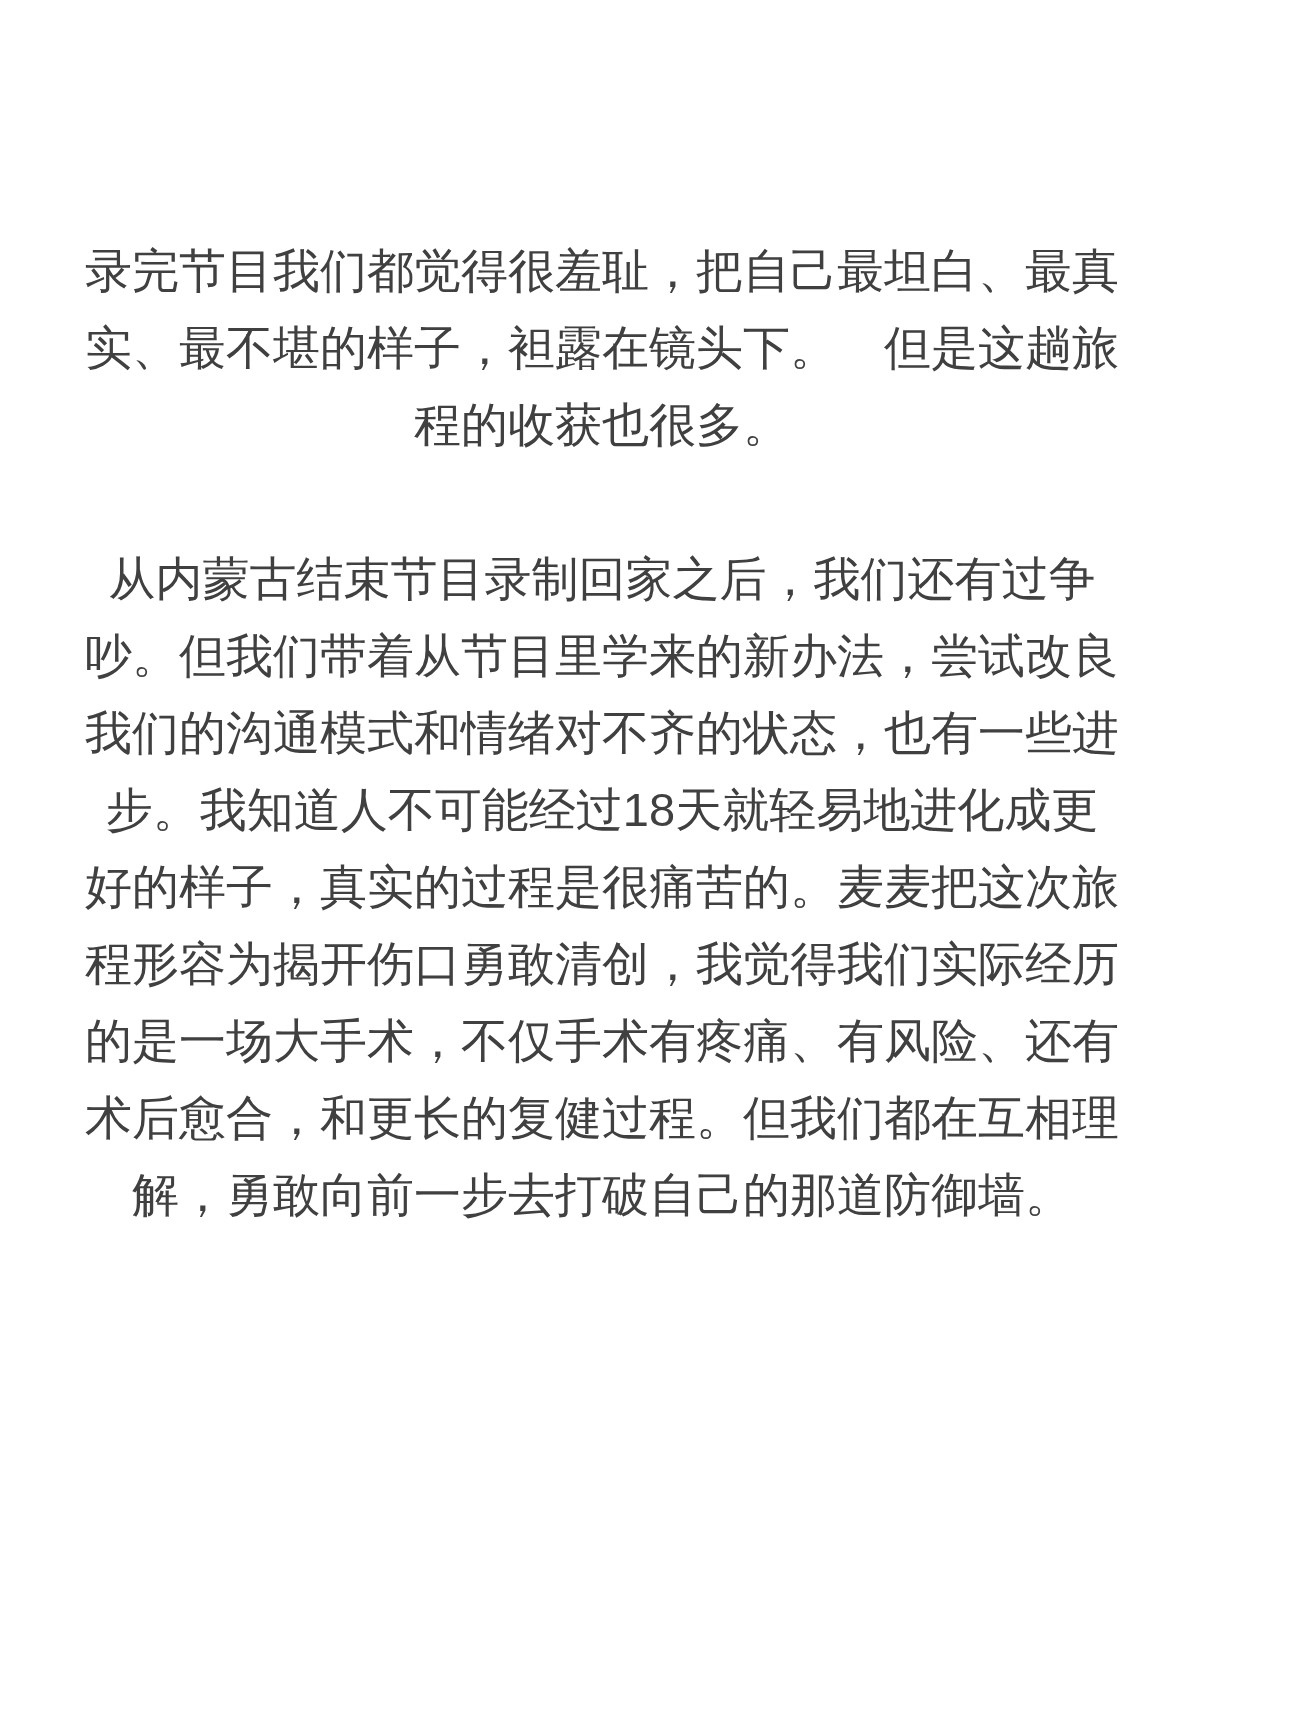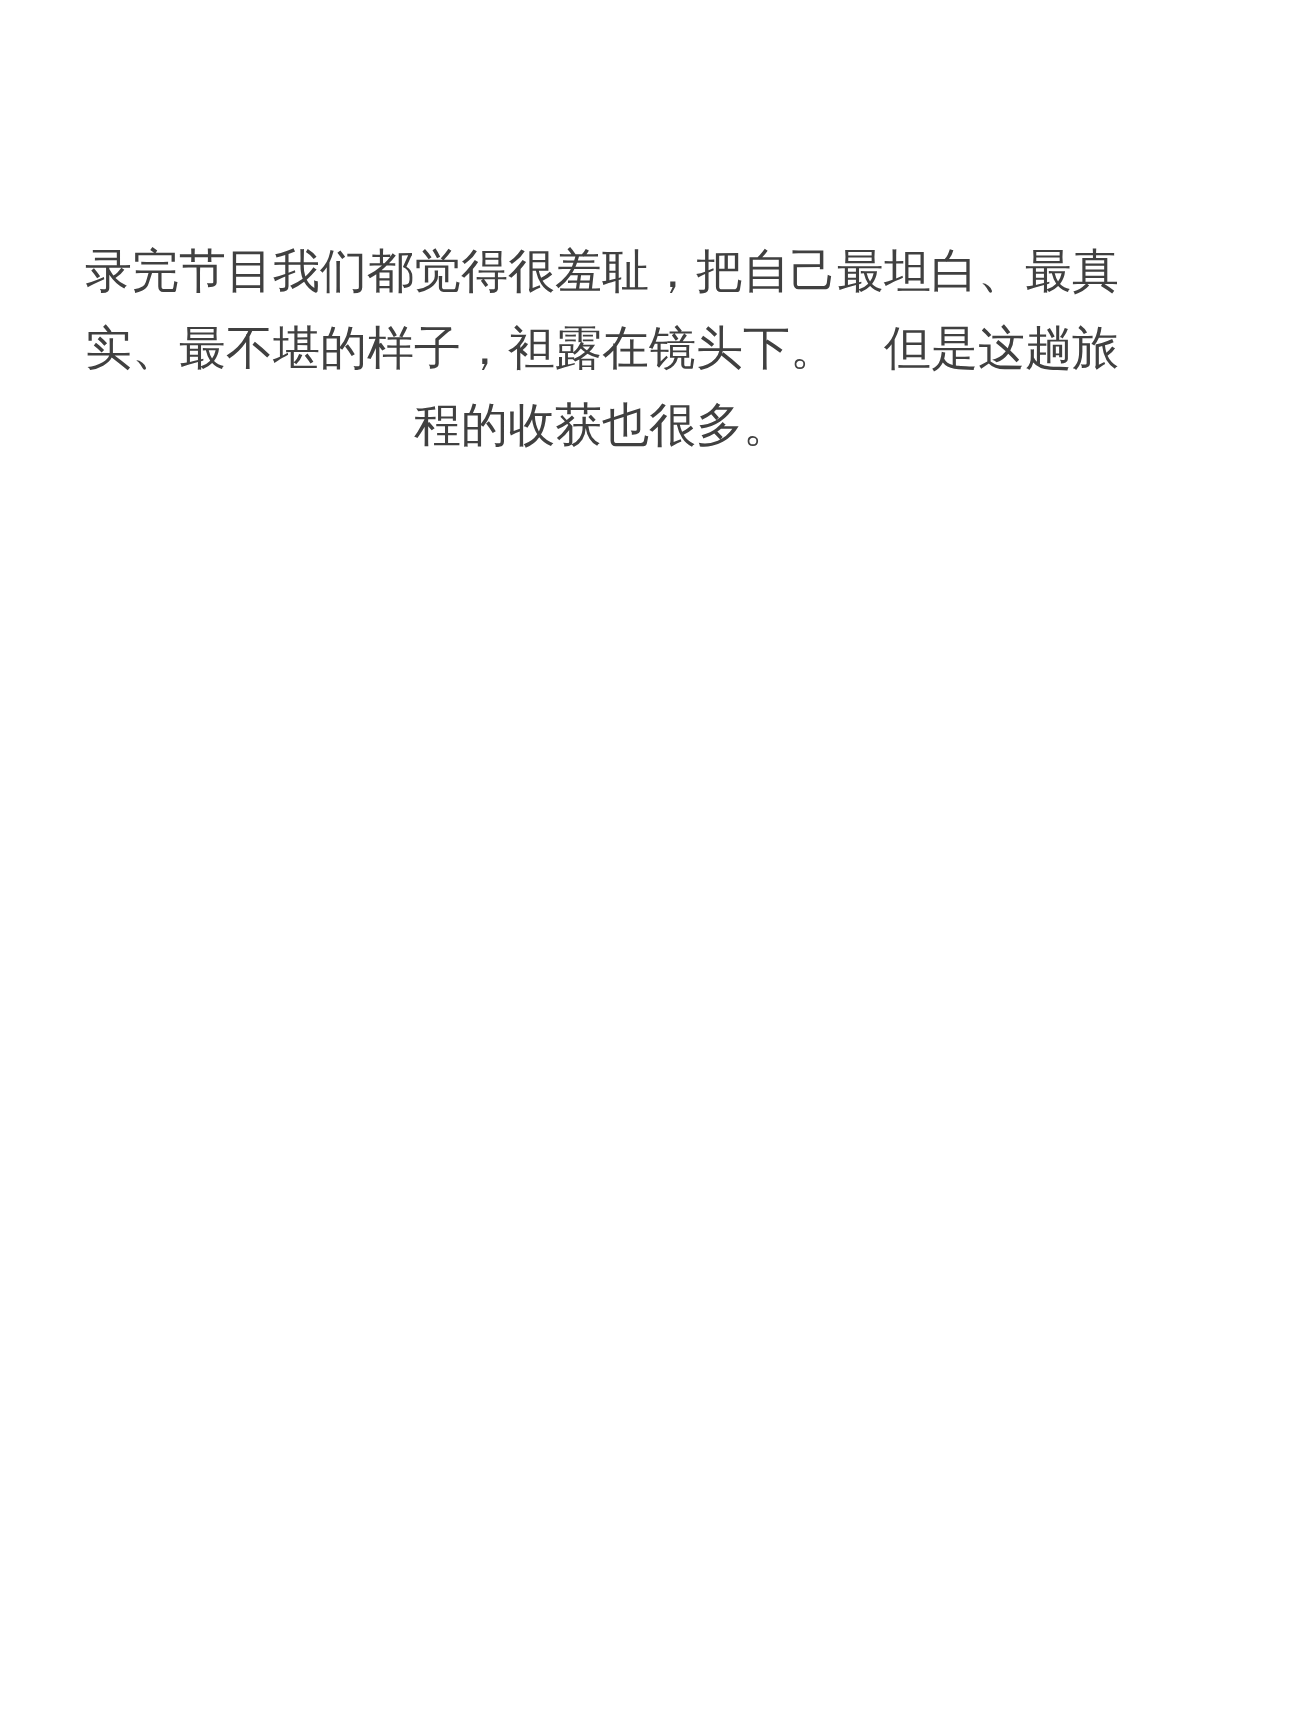--- a/index.html
+++ b/index.html
@@ -34,13 +34,14 @@
   }
   .article p:last-child {
     margin-bottom: 0;
   }
 </style>
 </head>
 <body>
 
 <div class="article">
   <p>录完节目我们都觉得很羞耻，把自己最坦白、最真实、最不堪的样子，袒露在镜头下。　但是这趟旅程的收获也很多。</p>
+  <p>从内蒙古结束节目录制回家之后，我们还有过争吵。但我们带着从节目里学来的新办法，尝试改良我们的沟通模式和情绪对不齐的状态，也有一些进步。我知道人不可能经过18天就轻易地进化成更好的样子，真实的过程是很痛苦的。麦麦把这次旅程形容为揭开伤口勇敢清创，我觉得我们实际经历的是一场大手术，不仅手术有疼痛、有风险、还有术后愈合，和更长的复健过程。但我们都在互相理解，勇敢向前一步去打破自己的那道防御墙。</p>
 </div>
 
 </body></html>

